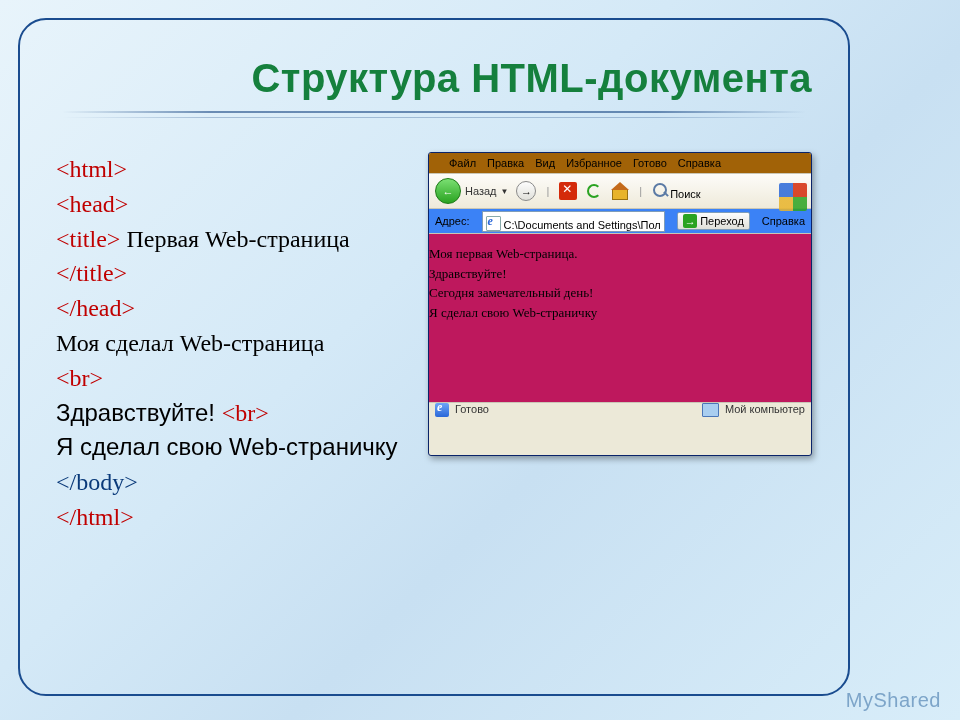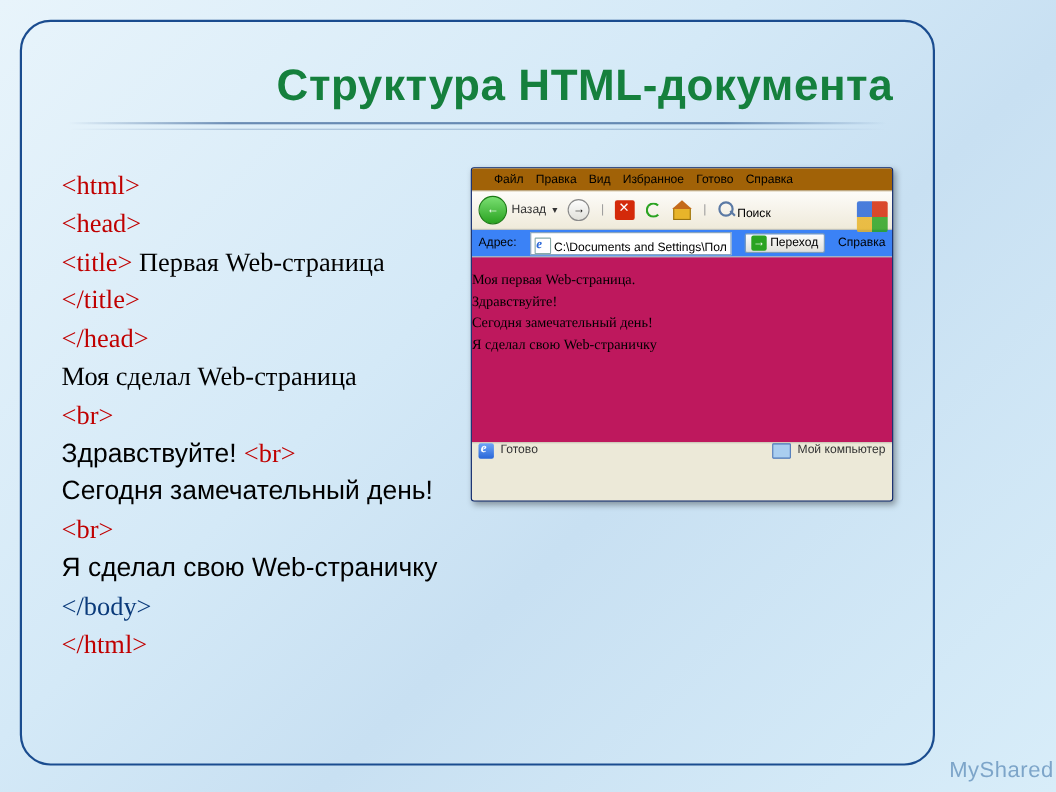--- a/index.html
+++ b/index.html
@@ -71,21 +71,21 @@
   .ie-doc{width:13px;height:13px;background:#fff;border:1px solid #8aa;border-radius:1px;position:relative}
   .ie-doc::after{content:"e";position:absolute;left:1px;top:-3px;color:#2a67d8;font:italic bold 12px Georgia}
   .go{display:flex;align-items:center;gap:3px;padding:1px 5px;border:1px solid #7f9db9;background:linear-gradient(#fdfdfd,#e0e0da);border-radius:2px}
   .go .arrow{width:14px;height:14px;background:#2aa321;display:flex;align-items:center;justify-content:center;color:#fff;font-size:11px;font-weight:bold;border-radius:2px}
   .page{background:#be185d;height:148px;padding:10px 0;font:13px "Times New Roman",serif;line-height:1.5;color:#000}
   .status{display:flex;align-items:flex-start;height:22px;background:#ece9d8;border-top:1px solid #cac6b6;padding:0 6px;gap:6px;color:#333}
   .status .fill{flex:1}
   .ie-small{width:14px;height:14px;border-radius:2px;background:linear-gradient(#6ea5f7,#2a67d8);position:relative}
   .ie-small::after{content:"e";position:absolute;left:2px;top:-3px;color:#fff;font:italic bold 12px Georgia}
   .monitor{width:15px;height:12px;border:1px solid #4a76b8;background:#a9cef0;display:inline-block;border-radius:1px}
-  .watermark{position:absolute;right:2px;bottom:8px;color:#7da5c9;font-size:20px;letter-spacing:.5px}
+  .watermark{position:absolute;right:19px;bottom:8px;color:#7da5c9;font-size:20px;letter-spacing:.5px}
 </style>
 </head>
 <body>
 
 <div class="frame">
   <div class="title">Структура HTML-документа</div>
   <div class="title-underline"></div>
   <div class="title-underline second"></div>
 
   <div class="content-row">
@@ -95,23 +95,20 @@
       <div class="tag-red">&lt;head&gt;</div>
       <div>
         <span class="tag-red">&lt;title&gt;</span><span class="txt-black"> Первая  Web-страница</span>
       </div>
       <div class="tag-red">&lt;/title&gt;</div>
       <div class="tag-red">&lt;/head&gt;</div>
       <div class="txt-black">Моя сделал Web-страница</div>
       <div class="tag-red">&lt;br&gt;</div>
       <div>
         <span class="txt-black txt-arial">Здравствуйте! </span><span class="tag-red">&lt;br&gt;</span>
-      </div>
-      <div>
-        <span class="txt-black txt-arial">Сегодня замечательный день! </span><span class="tag-red">&lt;br&gt;</span>
       </div>
       <div class="txt-black txt-arial">Я сделал свою Web-страничку</div>
       <div class="tag-navy">&lt;/body&gt;</div>
       <div class="tag-red">&lt;/html&gt;</div>
     </div>
 
     <div class="browser" style="position:relative">
       <div class="menubar">
         <span>Файл</span>
         <span>Правка</span>

